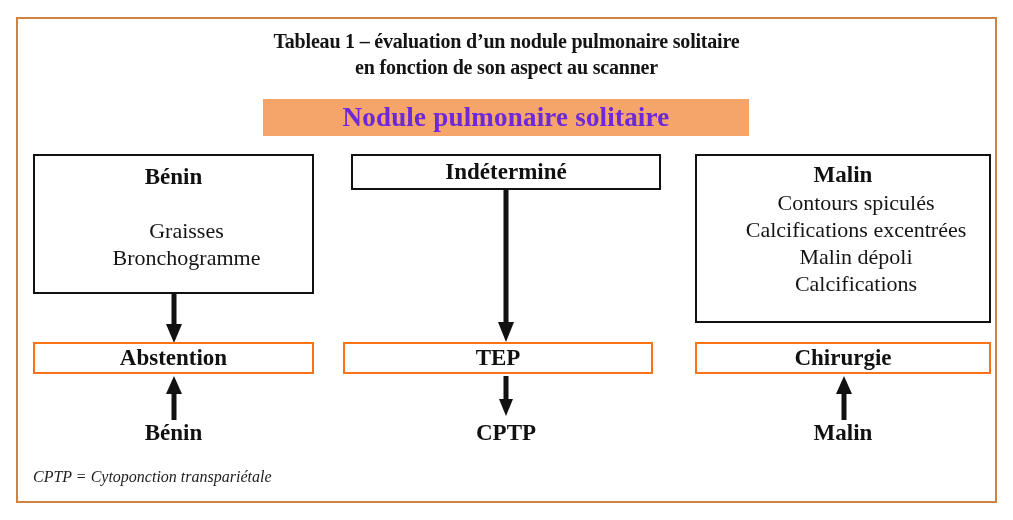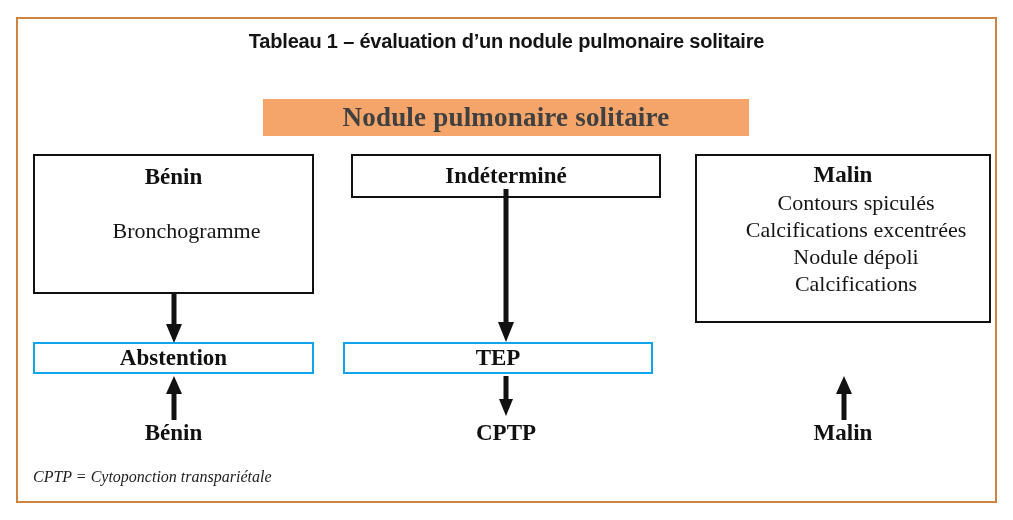--- a/index.html
+++ b/index.html
@@ -34,21 +34,21 @@
     background: #ffffff;
   }
 
   
   .title-block {
     position: absolute;
     left: 16px;
     top: 28px;
     width: 981px;
     text-align: center;
-    font-family: Liberation Sans, sans-serif;
+    font-family: Liberation Serif, serif;
     font-weight: bold;
     font-size: 20px;
     line-height: 26px;
     color: #141414;
     letter-spacing: -0.2px;
   }
   .title-line { display: block; }
 
   
   .root-node {
@@ -59,21 +59,21 @@
     height: 37px;
     background: #f5a569;
     display: flex;
     align-items: center;
     justify-content: center;
   }
   .root-node .root-label {
     font-family: "Liberation Serif", "DejaVu Serif", serif;
     font-weight: bold;
     font-size: 27px;
-    color: #404040;
+    color: #6d28d9;
     letter-spacing: 0.2px;
     white-space: nowrap;
   }
 
   
   .node-box {
     position: absolute;
     border: 2px solid #111111;
     box-sizing: border-box;
     background: #ffffff;
@@ -106,39 +106,39 @@
     height: 140px;
     padding-top: 7px;
   }
   #box-benin .spacer { display: block; height: 26px; }
 
   
   #box-indetermine {
     left: 351px;
     top: 154px;
     width: 310px;
-    height: 44px;
+    height: 36px;
     display: flex;
     align-items: center;
     justify-content: center;
   }
 
   
   #box-malin {
     left: 695px;
     top: 154px;
     width: 296px;
     height: 169px;
     padding-top: 5px;
   }
 
   
   .action-box {
     position: absolute;
-    border: 2px solid #0ea5e9;
+    border: 2px solid #f97316;
     box-sizing: border-box;
     background: #ffffff;
     display: flex;
     align-items: center;
     justify-content: center;
   }
   .action-label {
     font-family: "Liberation Serif", "DejaVu Serif", serif;
     font-weight: bold;
     font-size: 23px;
@@ -189,29 +189,31 @@
 </style>
 </head>
 <body>
 
 <div id="figure">
 
   <div class="outer-frame"></div>
 
   <div class="title-block">
     <span class="title-line">Tableau 1 – évaluation d’un nodule pulmonaire solitaire</span>
+    <span class="title-line">en fonction de son aspect au scanner</span>
   </div>
 
   <div class="root-node">
     <span class="root-label">Nodule pulmonaire solitaire</span>
   </div>
 
   <div class="node-box" id="box-benin">
     <span class="node-heading">Bénin</span>
     <span class="spacer"></span>
+    <span class="node-item">Graisses</span>
     <span class="node-item">Bronchogramme</span>
   </div>
 
   <div class="arrow" id="arrow-benin-down">
     <svg width="18" height="50" viewBox="0 0 18 50">
       <line x1="9" y1="0" x2="9" y2="36" stroke="#111111" stroke-width="5"></line>
       <polygon points="9,50 1,31 17,31" fill="#111111"></polygon>
     </svg>
   </div>
 
@@ -249,24 +251,27 @@
       <polygon points="9,40 2,23 16,23" fill="#111111"></polygon>
     </svg>
   </div>
 
   <div class="outcome-label" id="outcome-cptp">CPTP</div>
 
   <div class="node-box" id="box-malin">
     <span class="node-heading">Malin</span>
     <span class="node-item">Contours spiculés</span>
     <span class="node-item">Calcifications excentrées</span>
-    <span class="node-item">Nodule dépoli</span>
+    <span class="node-item">Malin dépoli</span>
     <span class="node-item">Calcifications</span>
   </div>
 
+  <div class="action-box" id="box-chirurgie">
+    <span class="action-label">Chirurgie</span>
+  </div>
 
   <div class="arrow" id="arrow-malin-up">
     <svg width="18" height="44" viewBox="0 0 18 44">
       <line x1="9" y1="44" x2="9" y2="12" stroke="#111111" stroke-width="5"></line>
       <polygon points="9,0 1,18 17,18" fill="#111111"></polygon>
     </svg>
   </div>
 
   <div class="outcome-label" id="outcome-malin">Malin</div>
 

